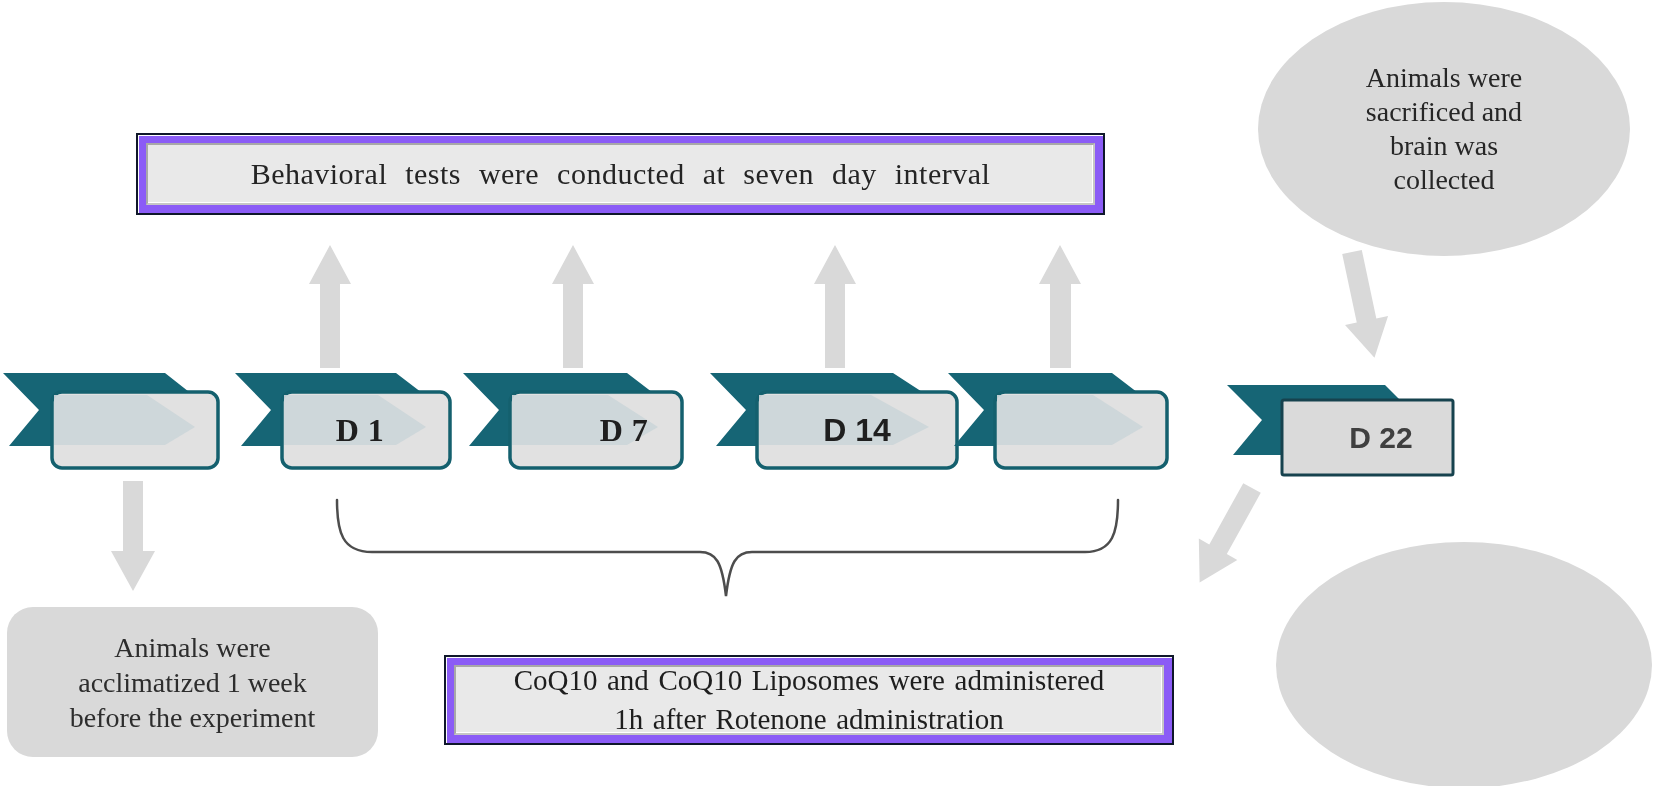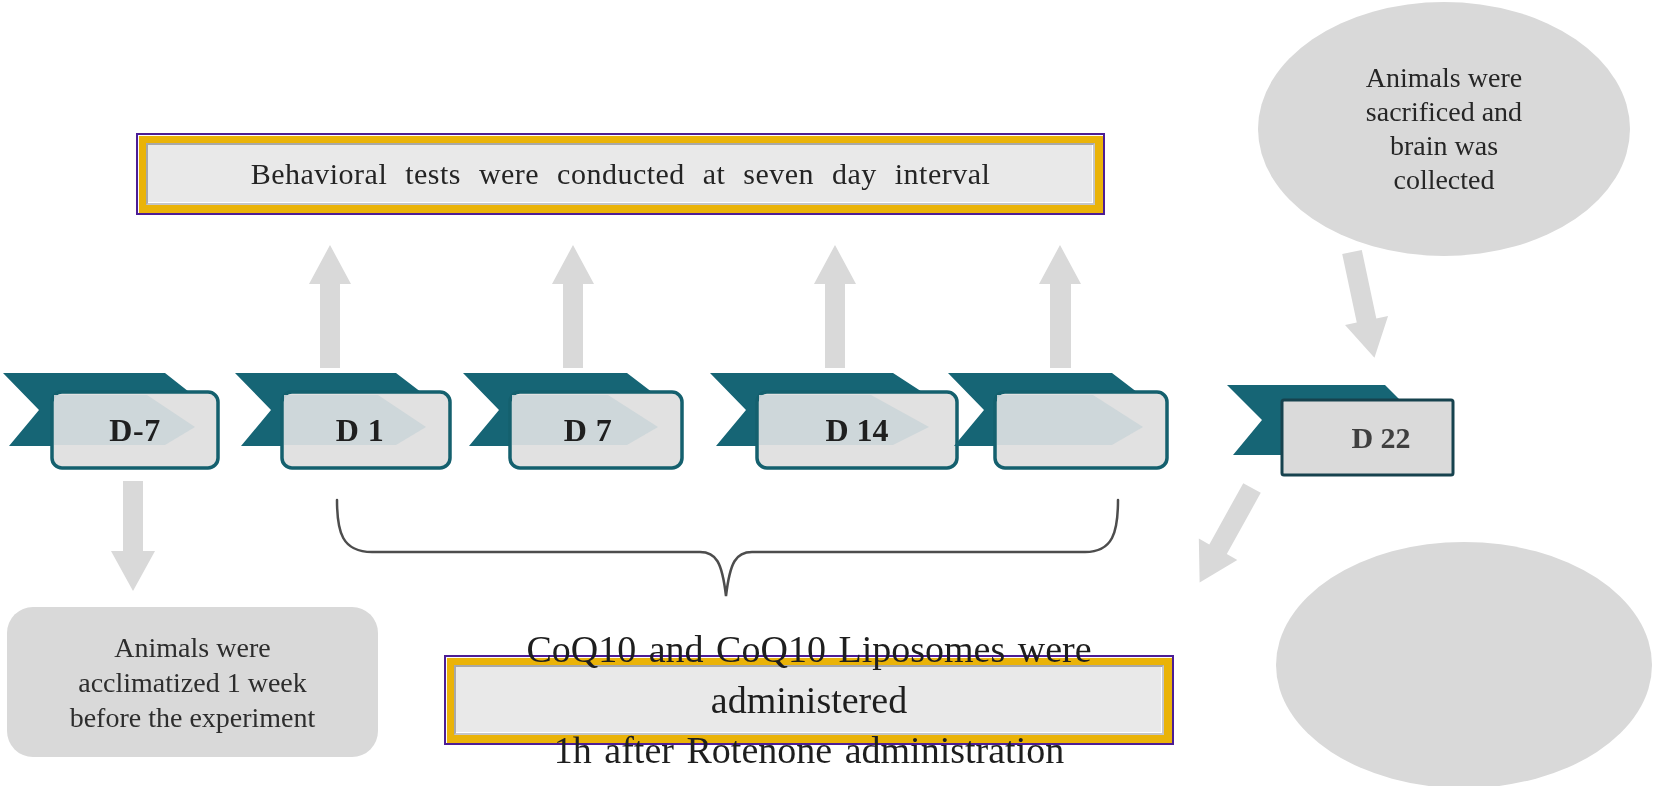--- a/index.html
+++ b/index.html
@@ -4,36 +4,36 @@
 <style>
   html,body{margin:0;padding:0;background:#ffffff;}
   .stage{
     position:relative;width:1653px;height:786px;overflow:hidden;
     font-family:"Liberation Serif", serif;color:var(--text,#262626);background:#fff;
   }
   .stage svg.layer{position:absolute;left:0;top:0;z-index:0;}
   .txt{position:absolute;z-index:2;display:flex;align-items:center;justify-content:center;
        text-align:center;white-space:pre-line;}
   
-  .frame-outer{position:absolute;z-index:1;background:#eab308;border:2px solid #4c1d95;
+  .frame-outer{position:absolute;z-index:1;background:#8b5cf6;border:2px solid #0f172a;
        box-sizing:border-box;padding:8px;box-shadow:1px 1px 0 #fdfdfd inset;}
   .frame-inner{width:100%;height:100%;box-sizing:border-box;background:#e9e9e9;
        border:2px solid #a8a8a8;border-right-color:#c6c6c6;border-bottom-color:#c6c6c6;
        box-shadow:-1px -1px 0 #ffffff inset;
        display:flex;align-items:center;justify-content:center;text-align:center;white-space:pre-line;}
   .banner-text{font-size:30px;word-spacing:0.33em;letter-spacing:0.5px;color:#242424;}
-  .coq-text{font-size:38px;word-spacing:0.08em;color:#1e1e1e;line-height:1.33;}
+  .coq-text{font-size:29px;word-spacing:0.08em;color:#1e1e1e;line-height:1.33;}
   .round-note{position:absolute;z-index:1;background:var(--gray-fill,#d9d9d9);border-radius:26px;
        display:flex;align-items:center;justify-content:center;text-align:center;white-space:pre-line;
        font-size:28px;line-height:1.25;color:#2d2d2d;}
   .ellipse-text{font-size:28px;line-height:1.22;color:#262626;}
   .day-label{position:absolute;z-index:2;display:flex;align-items:center;justify-content:center;
        font-weight:bold;font-size:32px;color:#1f1f1f;letter-spacing:0.5px;}
   .day-serif{font-family:"Liberation Serif", serif;}
-  .day-sans{font-family:Liberation Serif, serif;letter-spacing:0;}
+  .day-sans{font-family:Liberation Sans, sans-serif;letter-spacing:0;}
   .day-22{color:#3f3f3f;font-size:30px;}
   
   .teal{fill:var(--teal,#166575);}
   .ribbon-rect{fill:#e1e1e1;stroke:var(--teal-dark,#14606e);stroke-width:3.5;}
   .ribbon-rect-22{fill:#dadada;stroke:var(--teal-darkest,#16424e);stroke-width:3;}
   .chev{fill:var(--chevron,#ccd6d9);opacity:0.92;}
   .arrow{fill:var(--gray-arrow,#d9d9d9);}
   .brace{fill:none;stroke:var(--brace,#4d4d4d);stroke-width:2.5;stroke-linecap:round;}
 </style>
 </head>
@@ -112,19 +112,18 @@
 
   <div class="round-note" style="left:7px;top:607px;width:371px;height:150px;">Animals were
 acclimatized 1 week
 before the experiment</div>
 
   <div class="txt ellipse-text" style="left:1274px;top:18px;width:340px;height:222px;">Animals were
 sacrificed and
 brain was
 collected</div>
 
-  <div class="day-label day-serif" style="left:52px;top:392px;width:166px;height:76px;">D-7</div>
   <div class="day-label day-serif" style="left:276px;top:392px;width:168px;height:76px;">D 1</div>
-  <div class="day-label day-serif" style="left:502px;top:392px;width:172px;height:76px;">D 7</div>
+  <div class="day-label day-serif" style="left:538px;top:392px;width:172px;height:76px;">D 7</div>
   <div class="day-label day-sans" style="left:757px;top:392px;width:200px;height:76px;">D 14</div>
   <div class="day-label day-sans day-22" style="left:1282px;top:400px;width:198px;height:75px;">D 22</div>
 
 </div>
 
 </body></html>

